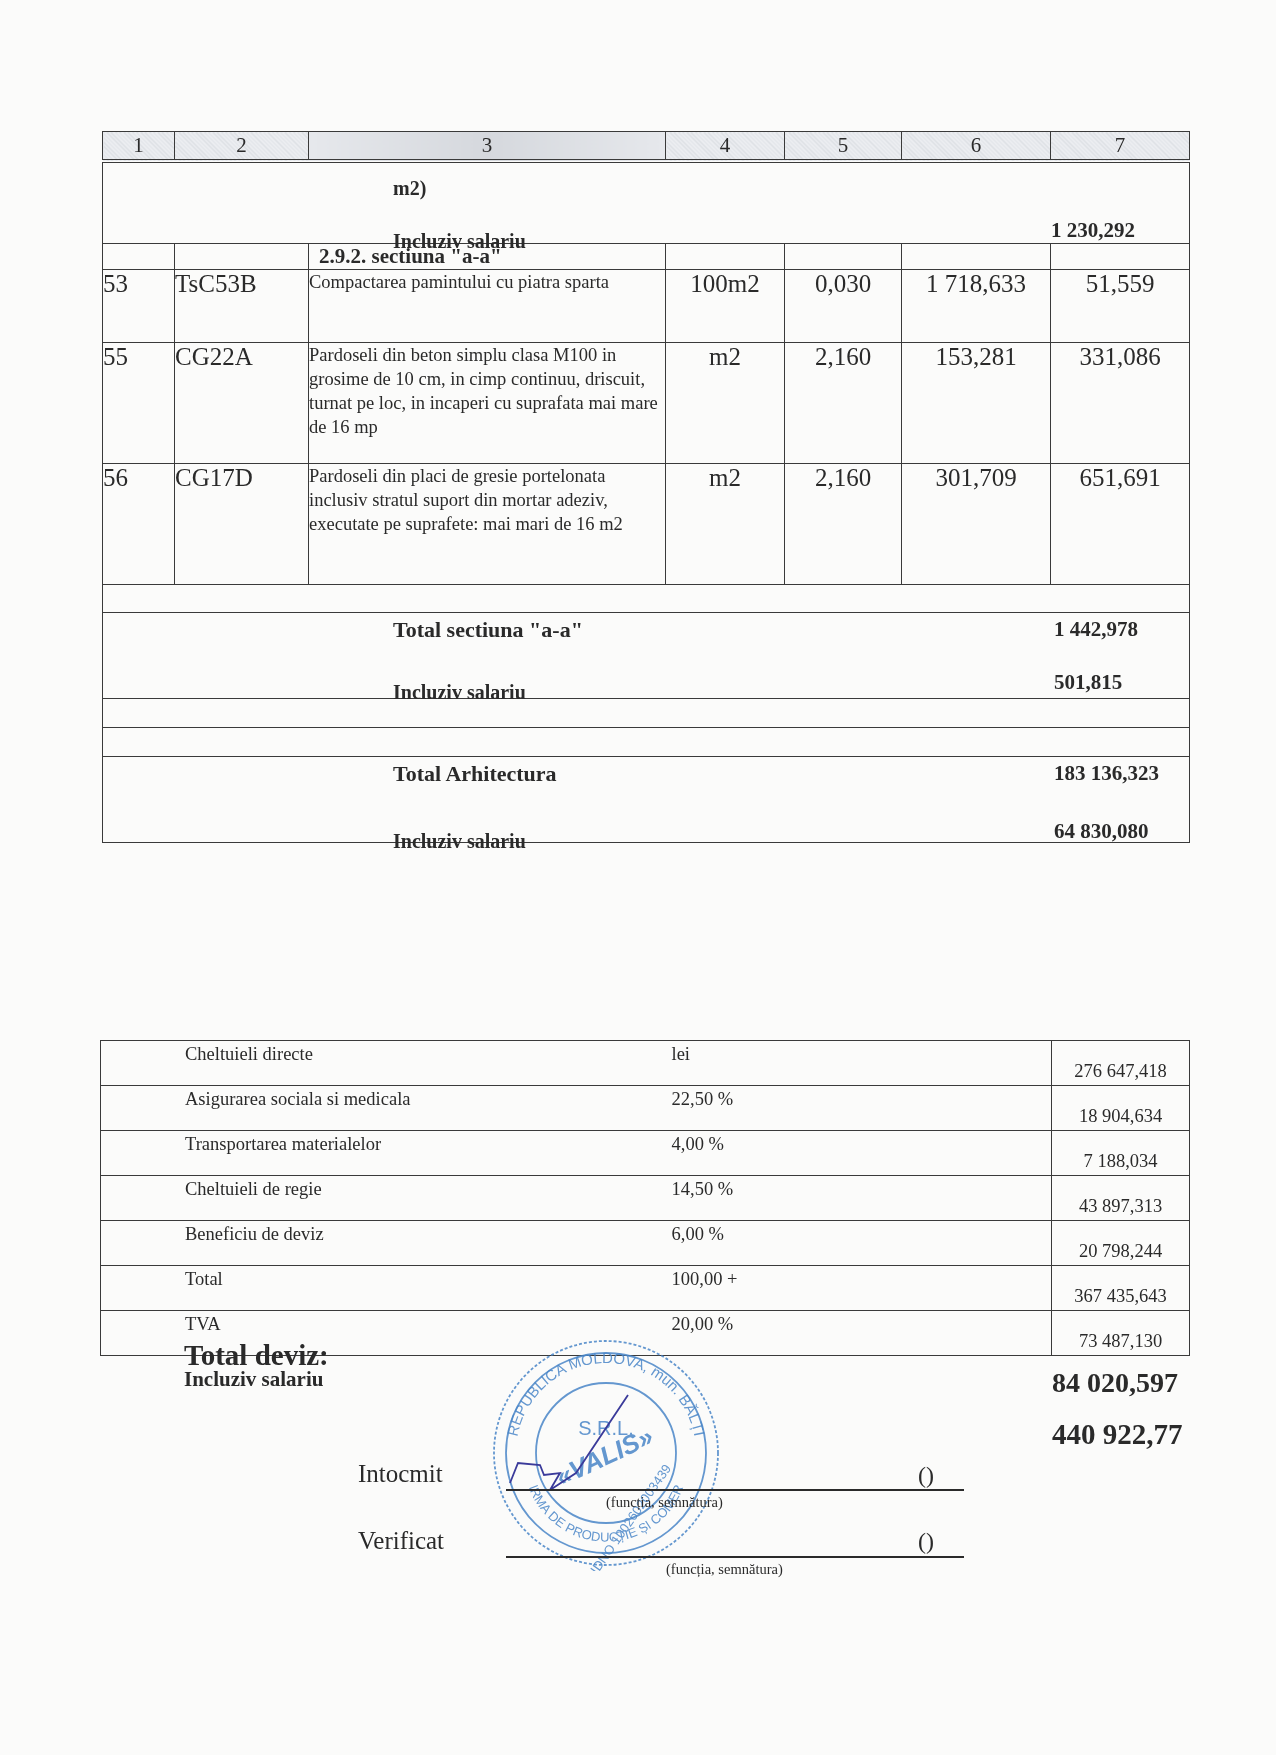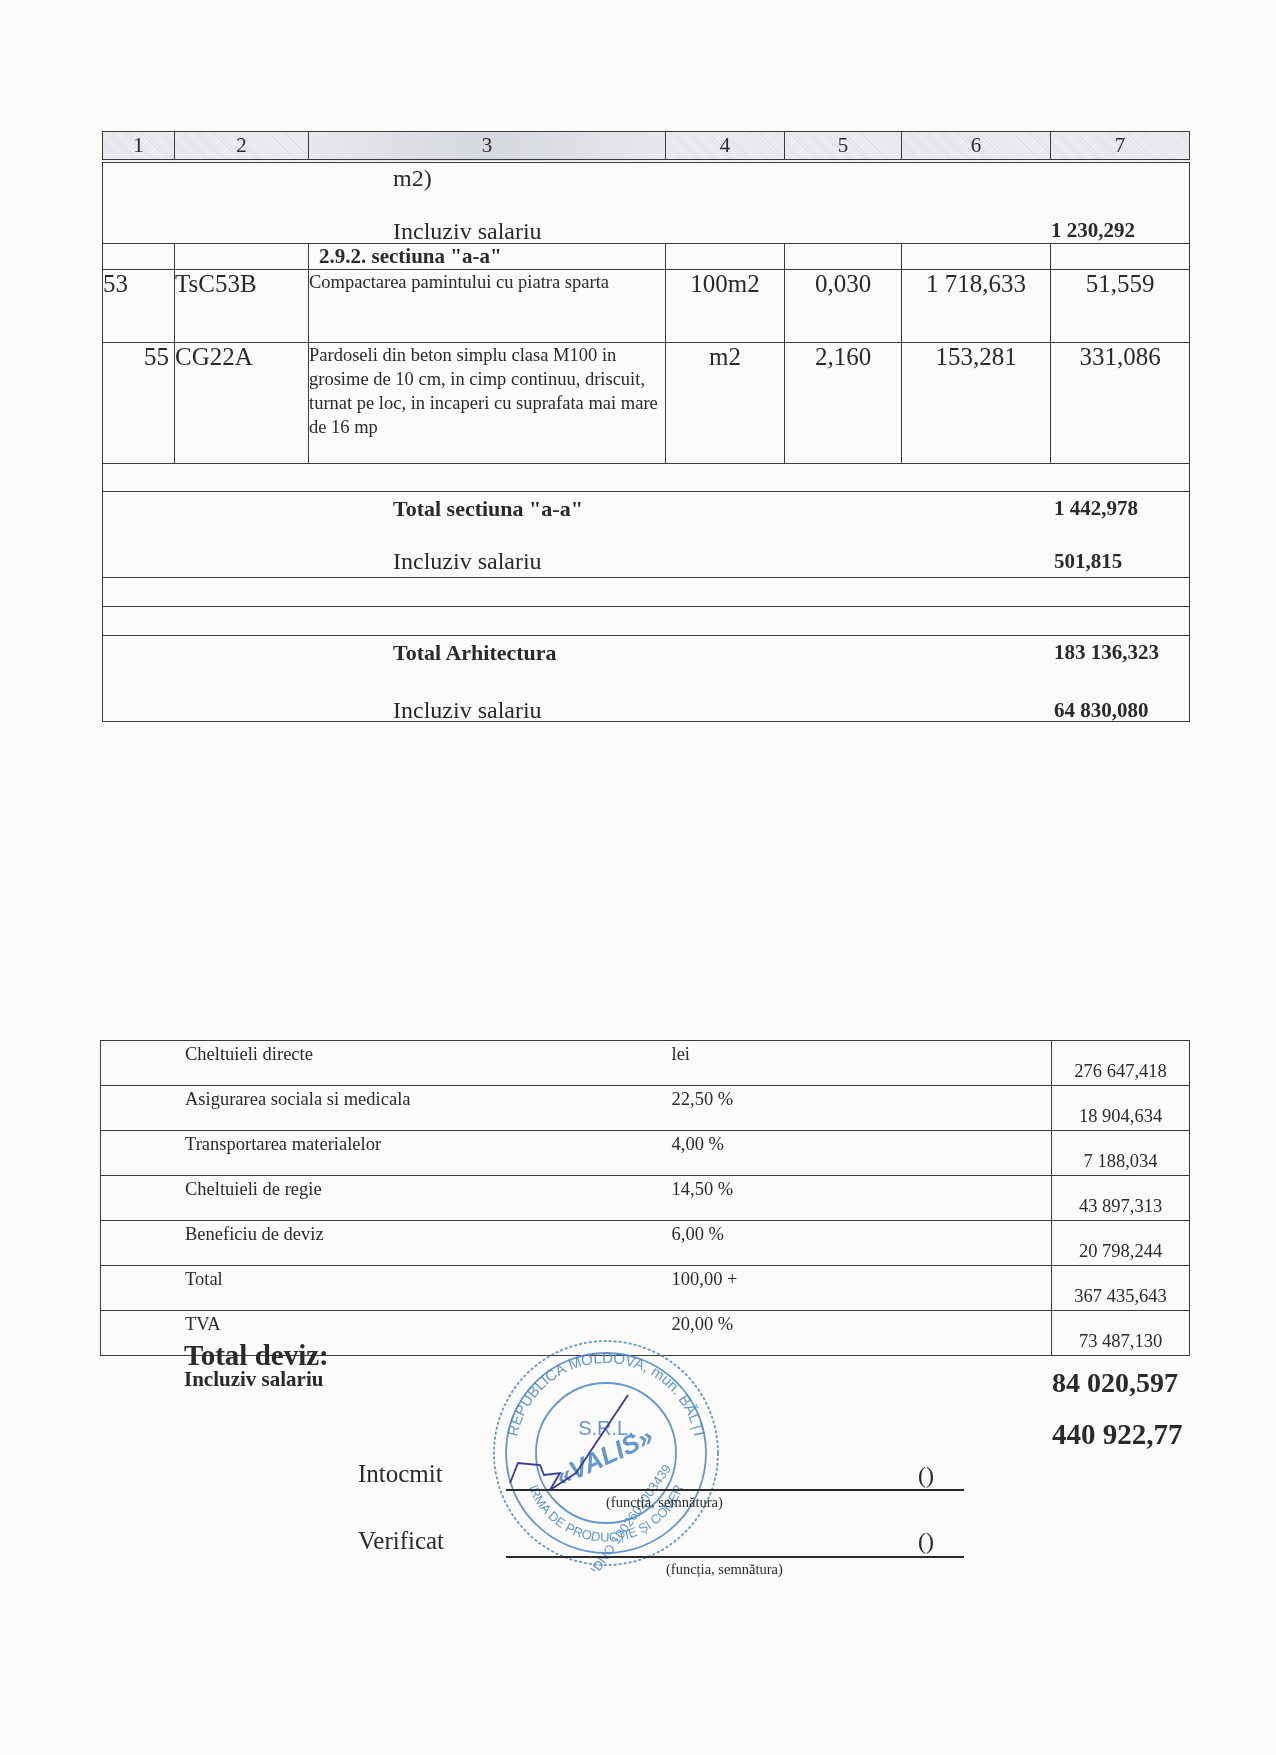--- a/index.html
+++ b/index.html
@@ -23,21 +23,21 @@
   #main tr.hdr td.c3 { background: linear-gradient(90deg,#e6e8ec,#d5d8dd,#e6e8ec); }
   .bold { font-weight: bold; }
   .item td { font-size: 25px; }
   .item td.num { padding: 4px 0 0 10px; }
   .item td.code { padding: 4px 0 0 14px; }
   .item td.desc { font-size: 18.5px; line-height: 24px; padding: 4px 6px 0 10px; }
   .item td.unit, .item td.qty { vertical-align: middle; text-align: center; padding-top: 14px; }
   .item td.price, .item td.total { vertical-align: middle; text-align: center; padding-bottom: 4px; }
   .section-row td { font-size: 21px; }
   .block { position: relative; }
-  .lbl-bold { font-weight: normal; font-size: 24px; position: absolute; }
+  .lbl-bold { font-weight: bold; font-size: 20px; position: absolute; margin-top: 12px; }
   .lbl-big { font-weight: bold; font-size: 22px; position: absolute; }
   .val-bold { font-weight: bold; font-size: 21px; position: absolute; left: 951px; }
 
   
   #summary {
     position: absolute; left: 100px; top: 1040px; width: 1089px;
     border-collapse: collapse; table-layout: fixed;
   }
   #summary td {
     border-top: 1.5px solid #3a3a3a; border-bottom: 1.5px solid #3a3a3a;
@@ -101,27 +101,36 @@
   <tr class="item">
     <td class="num" style="height:72px;">53</td>
     <td class="code">TsC53B</td>
     <td class="desc">Compactarea pamintului cu piatra sparta</td>
     <td class="unit">100m2</td>
     <td class="qty">0,030</td>
     <td class="price">1 718,633</td>
     <td class="total">51,559</td>
   </tr>
   <tr class="item">
-    <td class="num" style="height:120px;padding-left:41px;">55</td>
+    <td class="num" style="height:120px;">55</td>
     <td class="code">CG22A</td>
     <td class="desc">Pardoseli din beton simplu clasa M100 in grosime de 10 cm, in cimp continuu, driscuit, turnat pe loc, in incaperi cu suprafata mai mare de 16 mp</td>
     <td class="unit">m2</td>
     <td class="qty">2,160</td>
     <td class="price">153,281</td>
     <td class="total">331,086</td>
+  </tr>
+  <tr class="item">
+    <td class="num" style="height:120px;">56</td>
+    <td class="code">CG17D</td>
+    <td class="desc">Pardoseli din placi de gresie portelonata inclusiv stratul suport din mortar adeziv, executate pe suprafete: mai mari de 16 m2</td>
+    <td class="unit">m2</td>
+    <td class="qty">2,160</td>
+    <td class="price">301,709</td>
+    <td class="total">651,691</td>
   </tr>
 
   <tr>
         <td colspan="7" style="height:27px;"></td>
       </tr>
 
   <tr>
     <td colspan="7" style="height:85px;">
       <div class="block" style="height:85px;">
         <span class="lbl-big" style="left:290px; top:4px;">Total sectiuna "a-a"</span>

